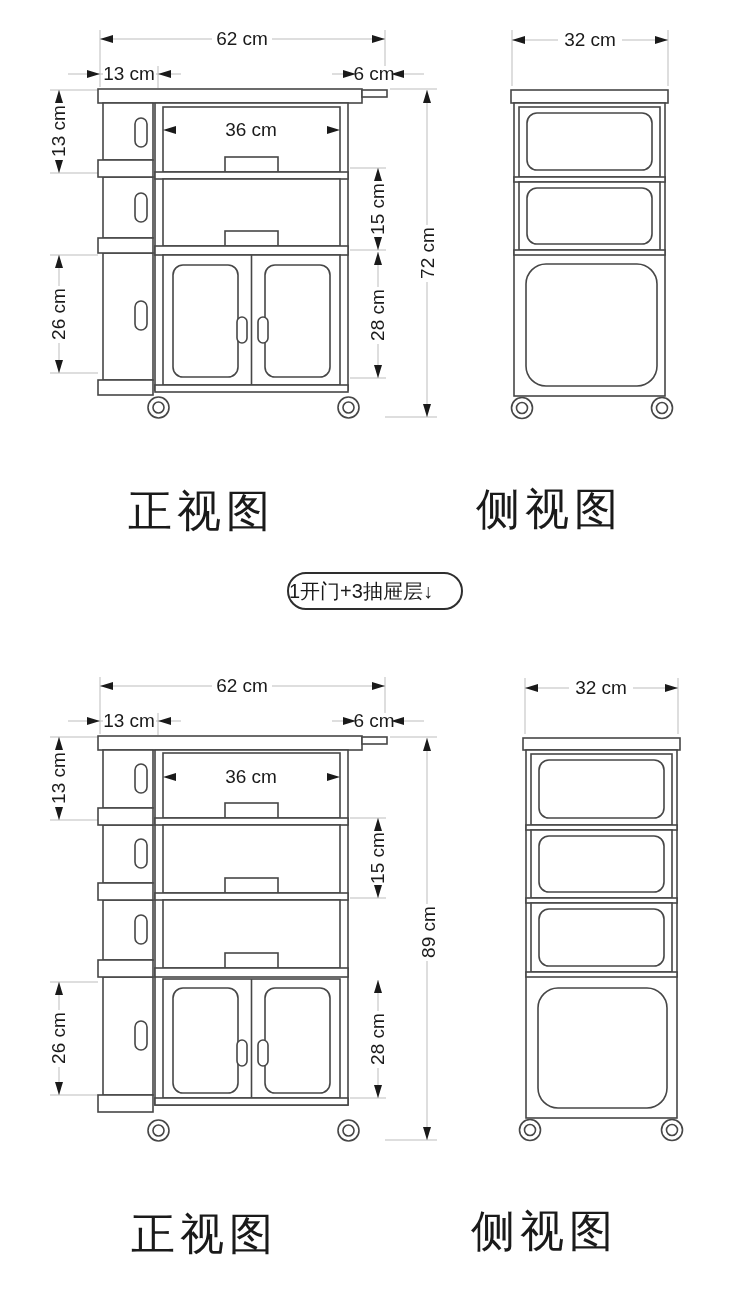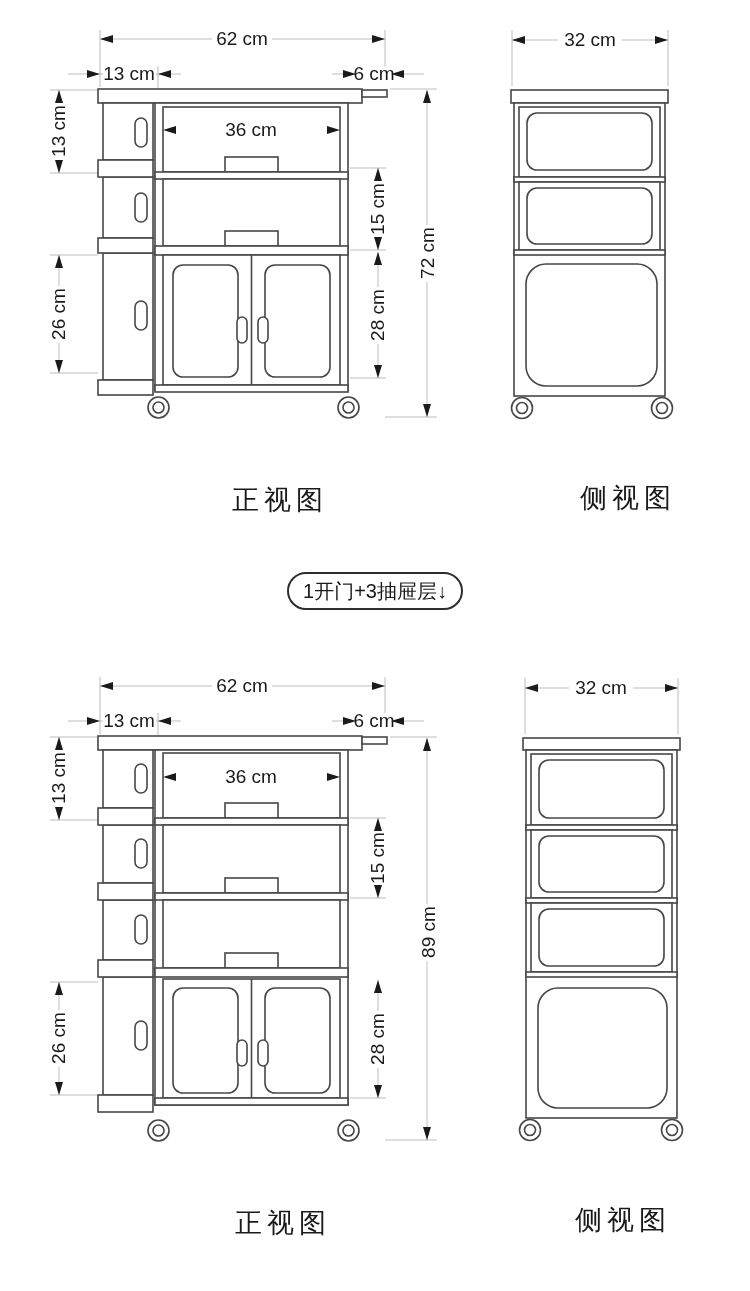--- a/index.html
+++ b/index.html
@@ -16,28 +16,28 @@
   .dl line { stroke:#bdbdbd; stroke-width:1; fill:none; }
   
   .ar path { fill:#1a1a1a; stroke:none; }
   
   .gap rect { fill:#ffffff; }
   text.dt {
     font-family:"Liberation Sans", sans-serif;
     font-size:19px; fill:#1a1a1a; text-anchor:middle;
   }
   .caption {
-    position:absolute; width:200px; text-align:right;
+    position:absolute; width:200px; text-align:left;
     font-family:"Liberation Serif", serif;
-    font-size:27px; letter-spacing:5px; color:#1a1a1a; white-space:nowrap;
+    font-size:44px; letter-spacing:5px; color:#1a1a1a; white-space:nowrap;
   }
   .pill {
     position:absolute; left:287px; top:572px; width:176px; height:38px;
     box-sizing:border-box; border:2px solid #2e2e2e; border-radius:20px;
-    display:flex; align-items:center; justify-content:center;
+    display:flex; align-items:center; justify-content:flex-start;
     font-family:"Liberation Sans", sans-serif; font-size:20px;
     color:#1a1a1a; white-space:nowrap; background:#ffffff;
   }
 </style>
 </head>
 <body>
 
 <div class="stage">
 
   <svg class="diagram" style="left:40px;top:25px" width="420" height="400" viewBox="40 25 420 400">

